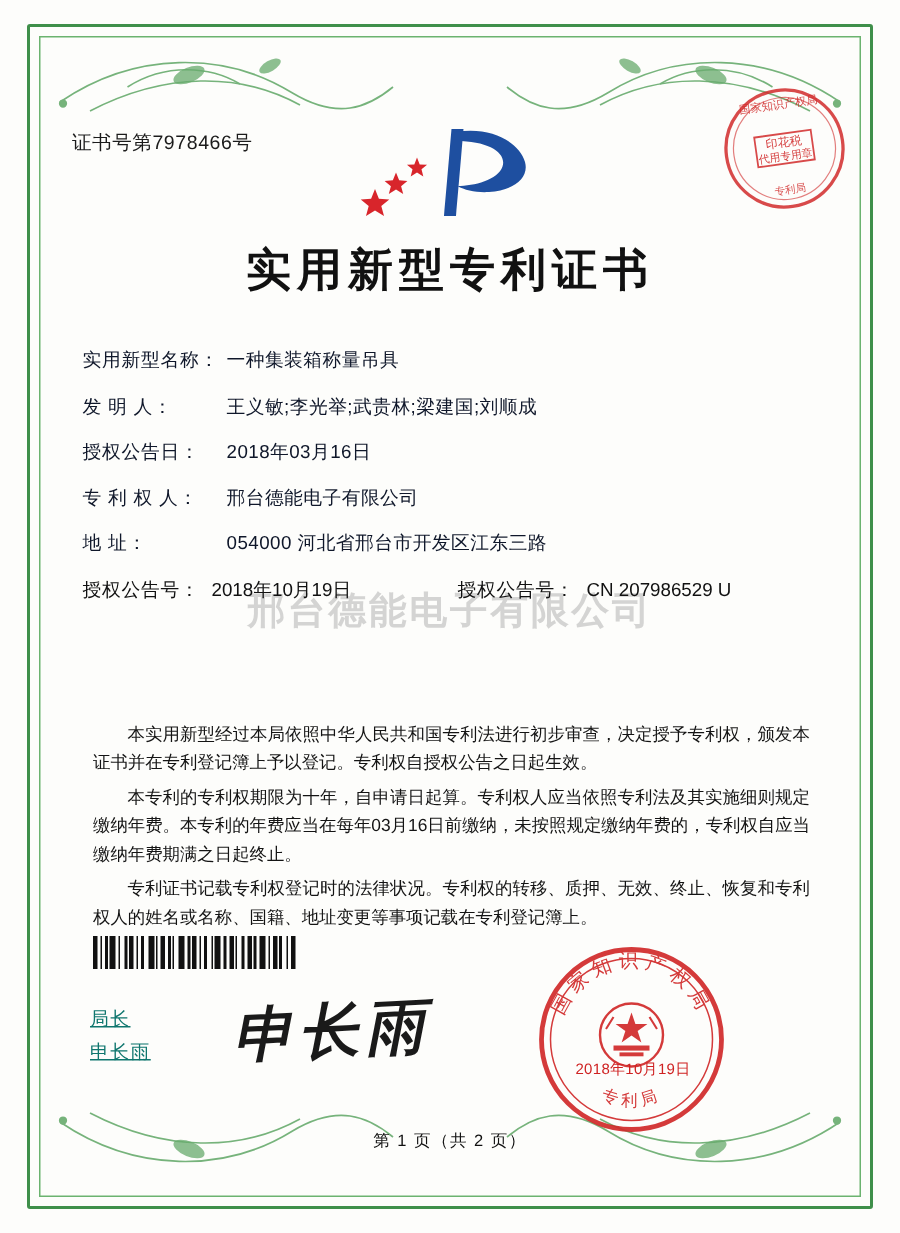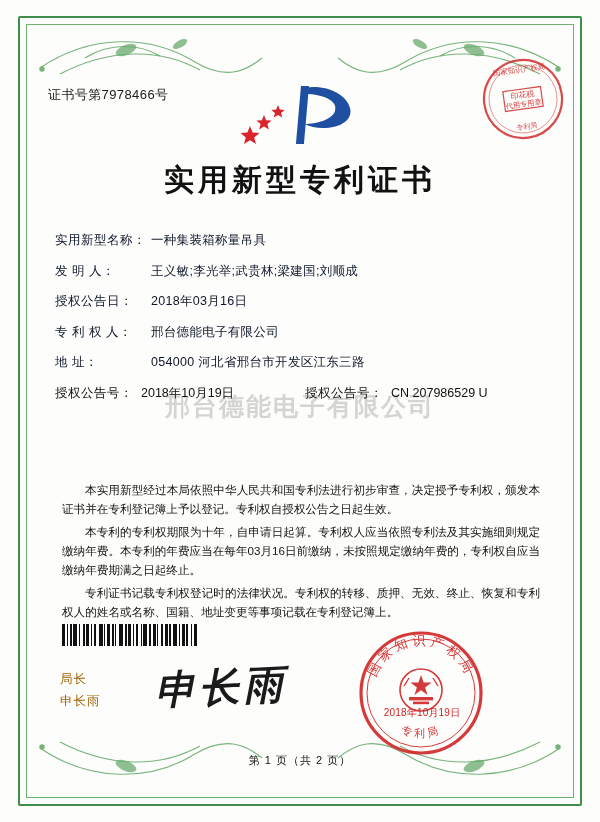--- a/index.html
+++ b/index.html
@@ -190,22 +190,23 @@
     height: 100%;
   }
 
   
   .sig-label {
     position: absolute;
     left: 60px;
     top: 668px;
     font-size: 12.5px;
     line-height: 22px;
-    color: #a16207;
+    color: #0f766e;
     letter-spacing: 1px;
+    text-decoration: underline;
   }
   .sig-script {
     position: absolute;
     left: 155px;
     top: 660px;
     font-family: "DejaVu Serif", serif;
     font-size: 40px;
     font-style: italic;
     font-weight: bold;
     color: #1a1a1a;

